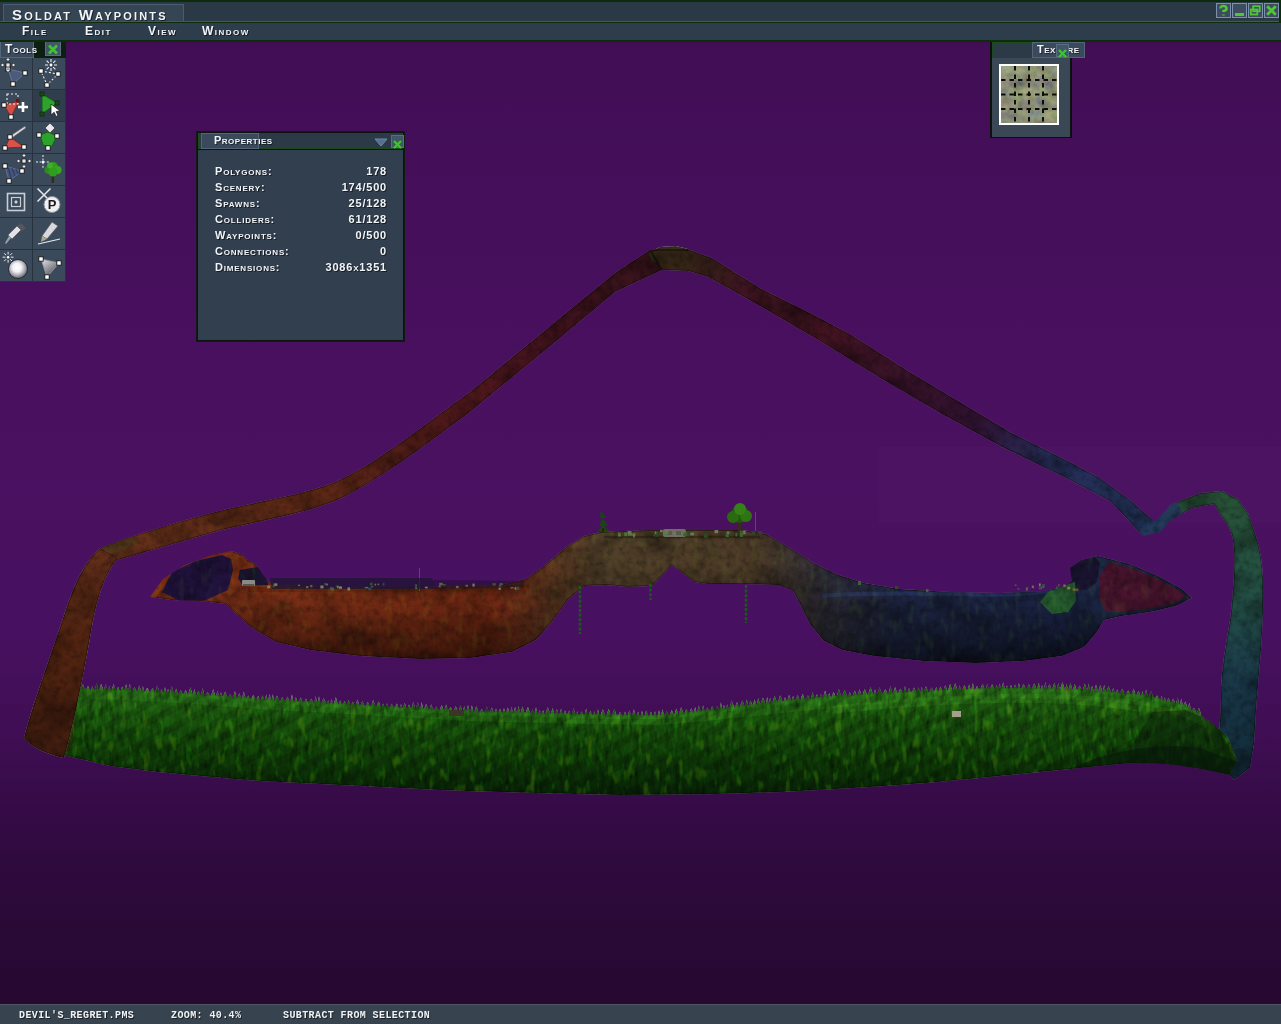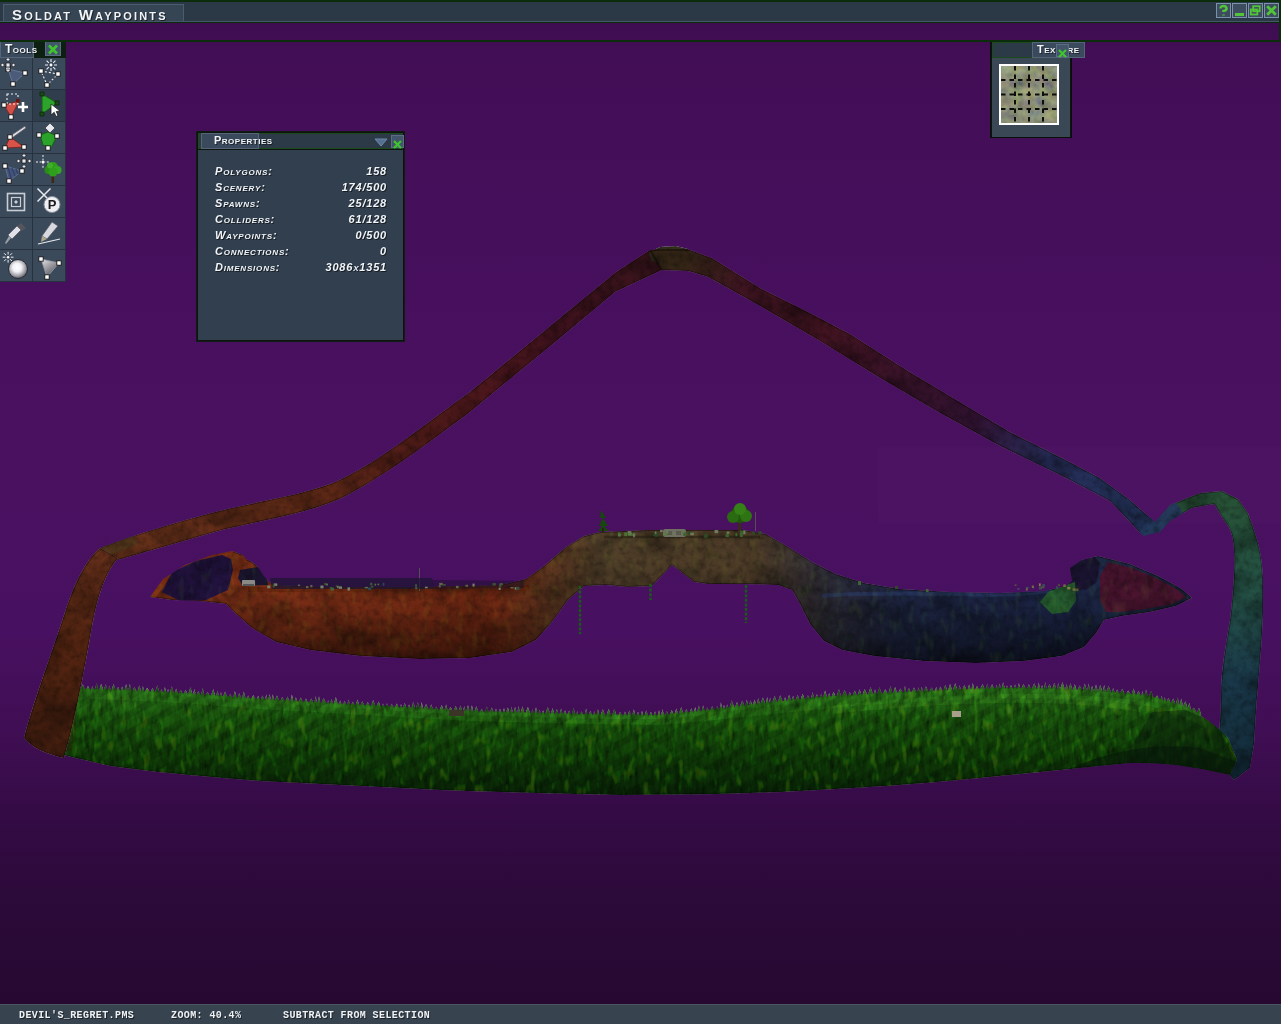--- a/index.html
+++ b/index.html
@@ -532,24 +532,24 @@
         <span class="sc" style="position:absolute;left:4px;top:0px;font-size:11px;letter-spacing:0.5px;padding-left:8px;">Properties</span>
       </div>
     <svg style="position:absolute;left:177px;top:6px;" width="14" height="9" viewBox="0 0 14 9">
         <path d="M1,1 L13,1 7,8 Z" fill="#54708e" stroke="#6e88a8" stroke-width="1"></path>
       </svg>
     <div class="pclose" style="left:194px;top:3px;width:13px;height:13px;">
       <svg width="11" height="11" viewBox="0 0 11 11">
           <path d="M2,2 L9,9 M9,2 L2,9" stroke="#3fc62e" stroke-width="2.2"></path>
         </svg>
     </div>
-    <div style="position:absolute;left:1px;top:18px;width:205px;height:190px;background:#313f4e;font-style:italic;">
+    <div style="position:absolute;left:1px;top:18px;width:205px;height:190px;background:#313f4e;">
       <div class="prow">
           <span class="plabel sc">Polygons:</span>
-          <span class="pval sc">158</span>
+          <span class="pval sc">178</span>
         </div>
       <div class="prow">
           <span class="plabel sc">Scenery:</span>
           <span class="pval sc">174/500</span>
         </div>
       <div class="prow">
           <span class="plabel sc">Spawns:</span>
           <span class="pval sc">25/128</span>
         </div>
       <div class="prow">
@@ -595,19 +595,25 @@
           <path d="M14,0 V57 M28,0 V57 M42,0 V57 M0,14 H56 M0,28.5 H56 M0,43 H56"></path>
         </g>
       </svg>
     </div>
   </div>
 
   <div style="position:absolute;left:0;top:21px;width:1281px;height:1px;background:#46566a;"></div>
   <div style="position:absolute;left:0;top:22px;width:1281px;height:1px;background:#0b2d0b;"></div>
   <div style="position:absolute;left:0;top:40px;width:1281px;height:1.5px;background:#0b2d0b;"></div>
   <div style="position:absolute;right:0;top:0;width:2px;height:41px;background:#0b2d0b;"></div>
+  <div id="menubar">
+    <div class="menuitem sc" style="left:22px;">File</div>
+    <div class="menuitem sc" style="left:85px;">Edit</div>
+    <div class="menuitem sc" style="left:148px;">View</div>
+    <div class="menuitem sc" style="left:202px;">Window</div>
+  </div>
 
   <div id="statusbar">
     <div class="stxt" style="left:9px;">devil's_regret.PMS</div>
     <div class="stxt" style="left:161px;text-align:right;">Zoom: 40.4%</div>
     <div class="stxt" style="left:273px;">Subtract from Selection</div>
   </div>
 </div>
 
 </body></html>

